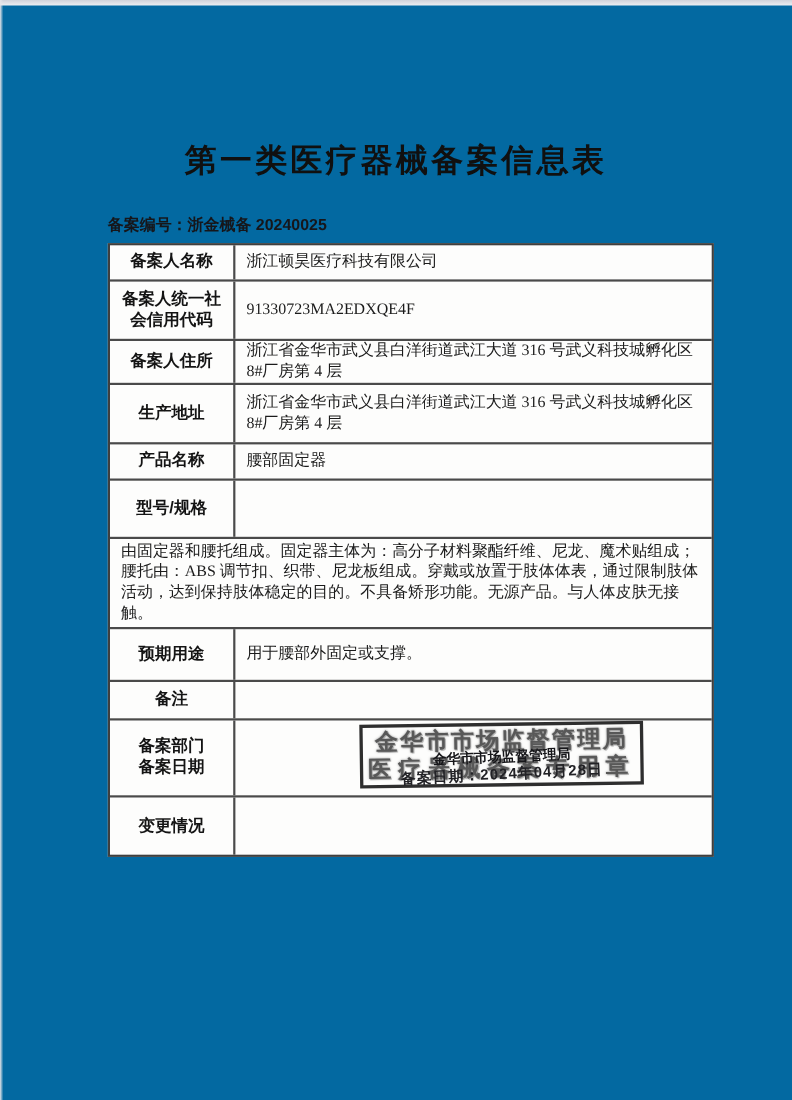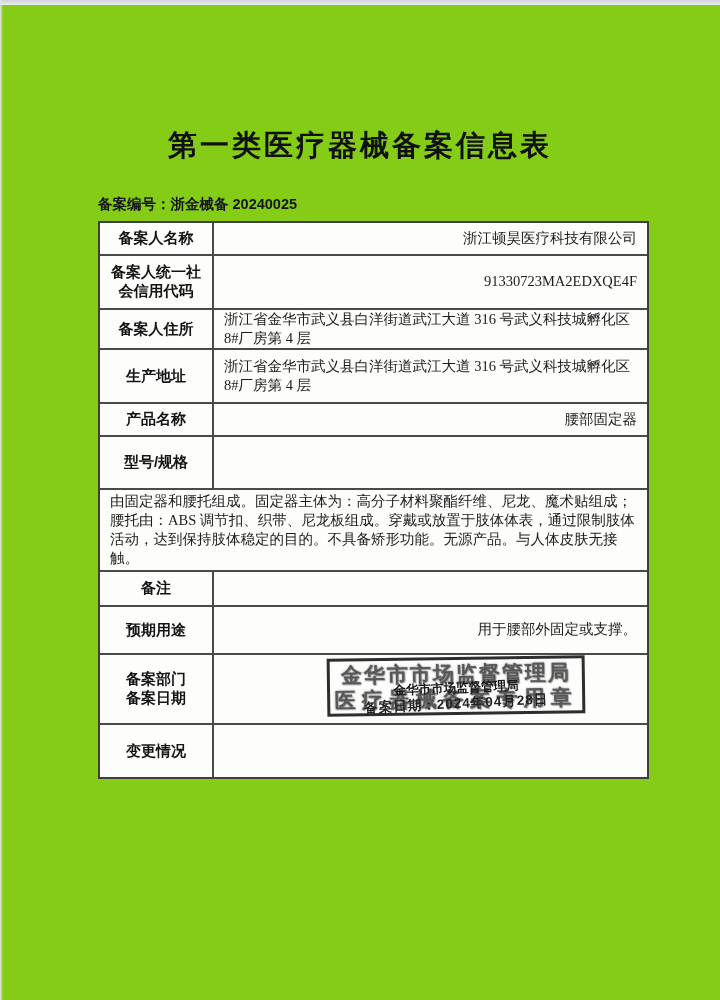--- a/index.html
+++ b/index.html
@@ -1,20 +1,20 @@
 <!DOCTYPE html>
 <html><head>
 <meta charset="utf-8">
 <style>
   html,body { margin:0; padding:0; }
   body { background:#ffffff; }
   .page {
     position:relative;
     width:720px; height:1000px;
-    background:#84cc16;
+    background:#0369a1;
     overflow:hidden;
     font-family:"Liberation Serif", serif;
     color:#1d1d1d;
   }
   .scan-edge-top {
     position:absolute; top:0; left:0; right:0; height:5px;
     background:linear-gradient(#cfd2da, #eceef2);
   }
   .scan-edge-left {
     position:absolute; top:0; left:0; bottom:0; width:3px;
@@ -51,21 +51,20 @@
     white-space:pre-line;
     color:#141414;
   }
   .val {
     flex:1 1 auto;
     display:flex; align-items:center;
     padding:3px 10px; box-sizing:border-box;
     font-size:14.5px; line-height:1.32;
     position:relative;
     color:#1b1b1b;
-    justify-content:flex-end;
   }
   .val .txt { white-space:pre-wrap; word-break:break-all; }
   .h31{height:31px} .h54{height:54px} .h40{height:40px} .h33{height:33px}
   .h53{height:53px} .h82{height:82px} .h48{height:48px} .h35{height:35px}
   .h70{height:70px}
   .h82 .txt { line-height:1.3; }
   
   .stamp {
     position:absolute; left:113px; top:2px;
     width:258px; height:58px;
@@ -149,31 +148,31 @@
     <div class="row h53">
       <div class="lbl">型号/规格</div>
     </div>
 
     <div class="row h82">
       <div class="val">
           <span class="txt">由固定器和腰托组成。固定器主体为：高分子材料聚酯纤维、尼龙、魔术贴组成；腰托由：ABS 调节扣、织带、尼龙板组成。穿戴或放置于肢体体表，通过限制肢体活动，达到保持肢体稳定的目的。不具备矫形功能。无源产品。与人体皮肤无接触。</span>
         </div>
     </div>
 
+    <div class="row h48">
+      <div class="lbl">预期用途</div>
+      <div class="val">
+          <span class="txt">用于腰部外固定或支撑。</span>
+        </div>
+    </div>
+
     <div class="row h35">
       <div class="lbl">备注</div>
       <div class="val">
           <span class="txt"></span>
-        </div>
-    </div>
-
-    <div class="row h48">
-      <div class="lbl">预期用途</div>
-      <div class="val">
-          <span class="txt">用于腰部外固定或支撑。</span>
         </div>
     </div>
 
     <div class="row h70">
       <div class="lbl">备案部门
 备案日期</div>
       <div class="val">
         <div class="stamp">
           <div class="seal-txt seal-l1">金华市市场监督管理局</div>
           <div class="seal-txt seal-l2">医疗器械备案专用章</div>

